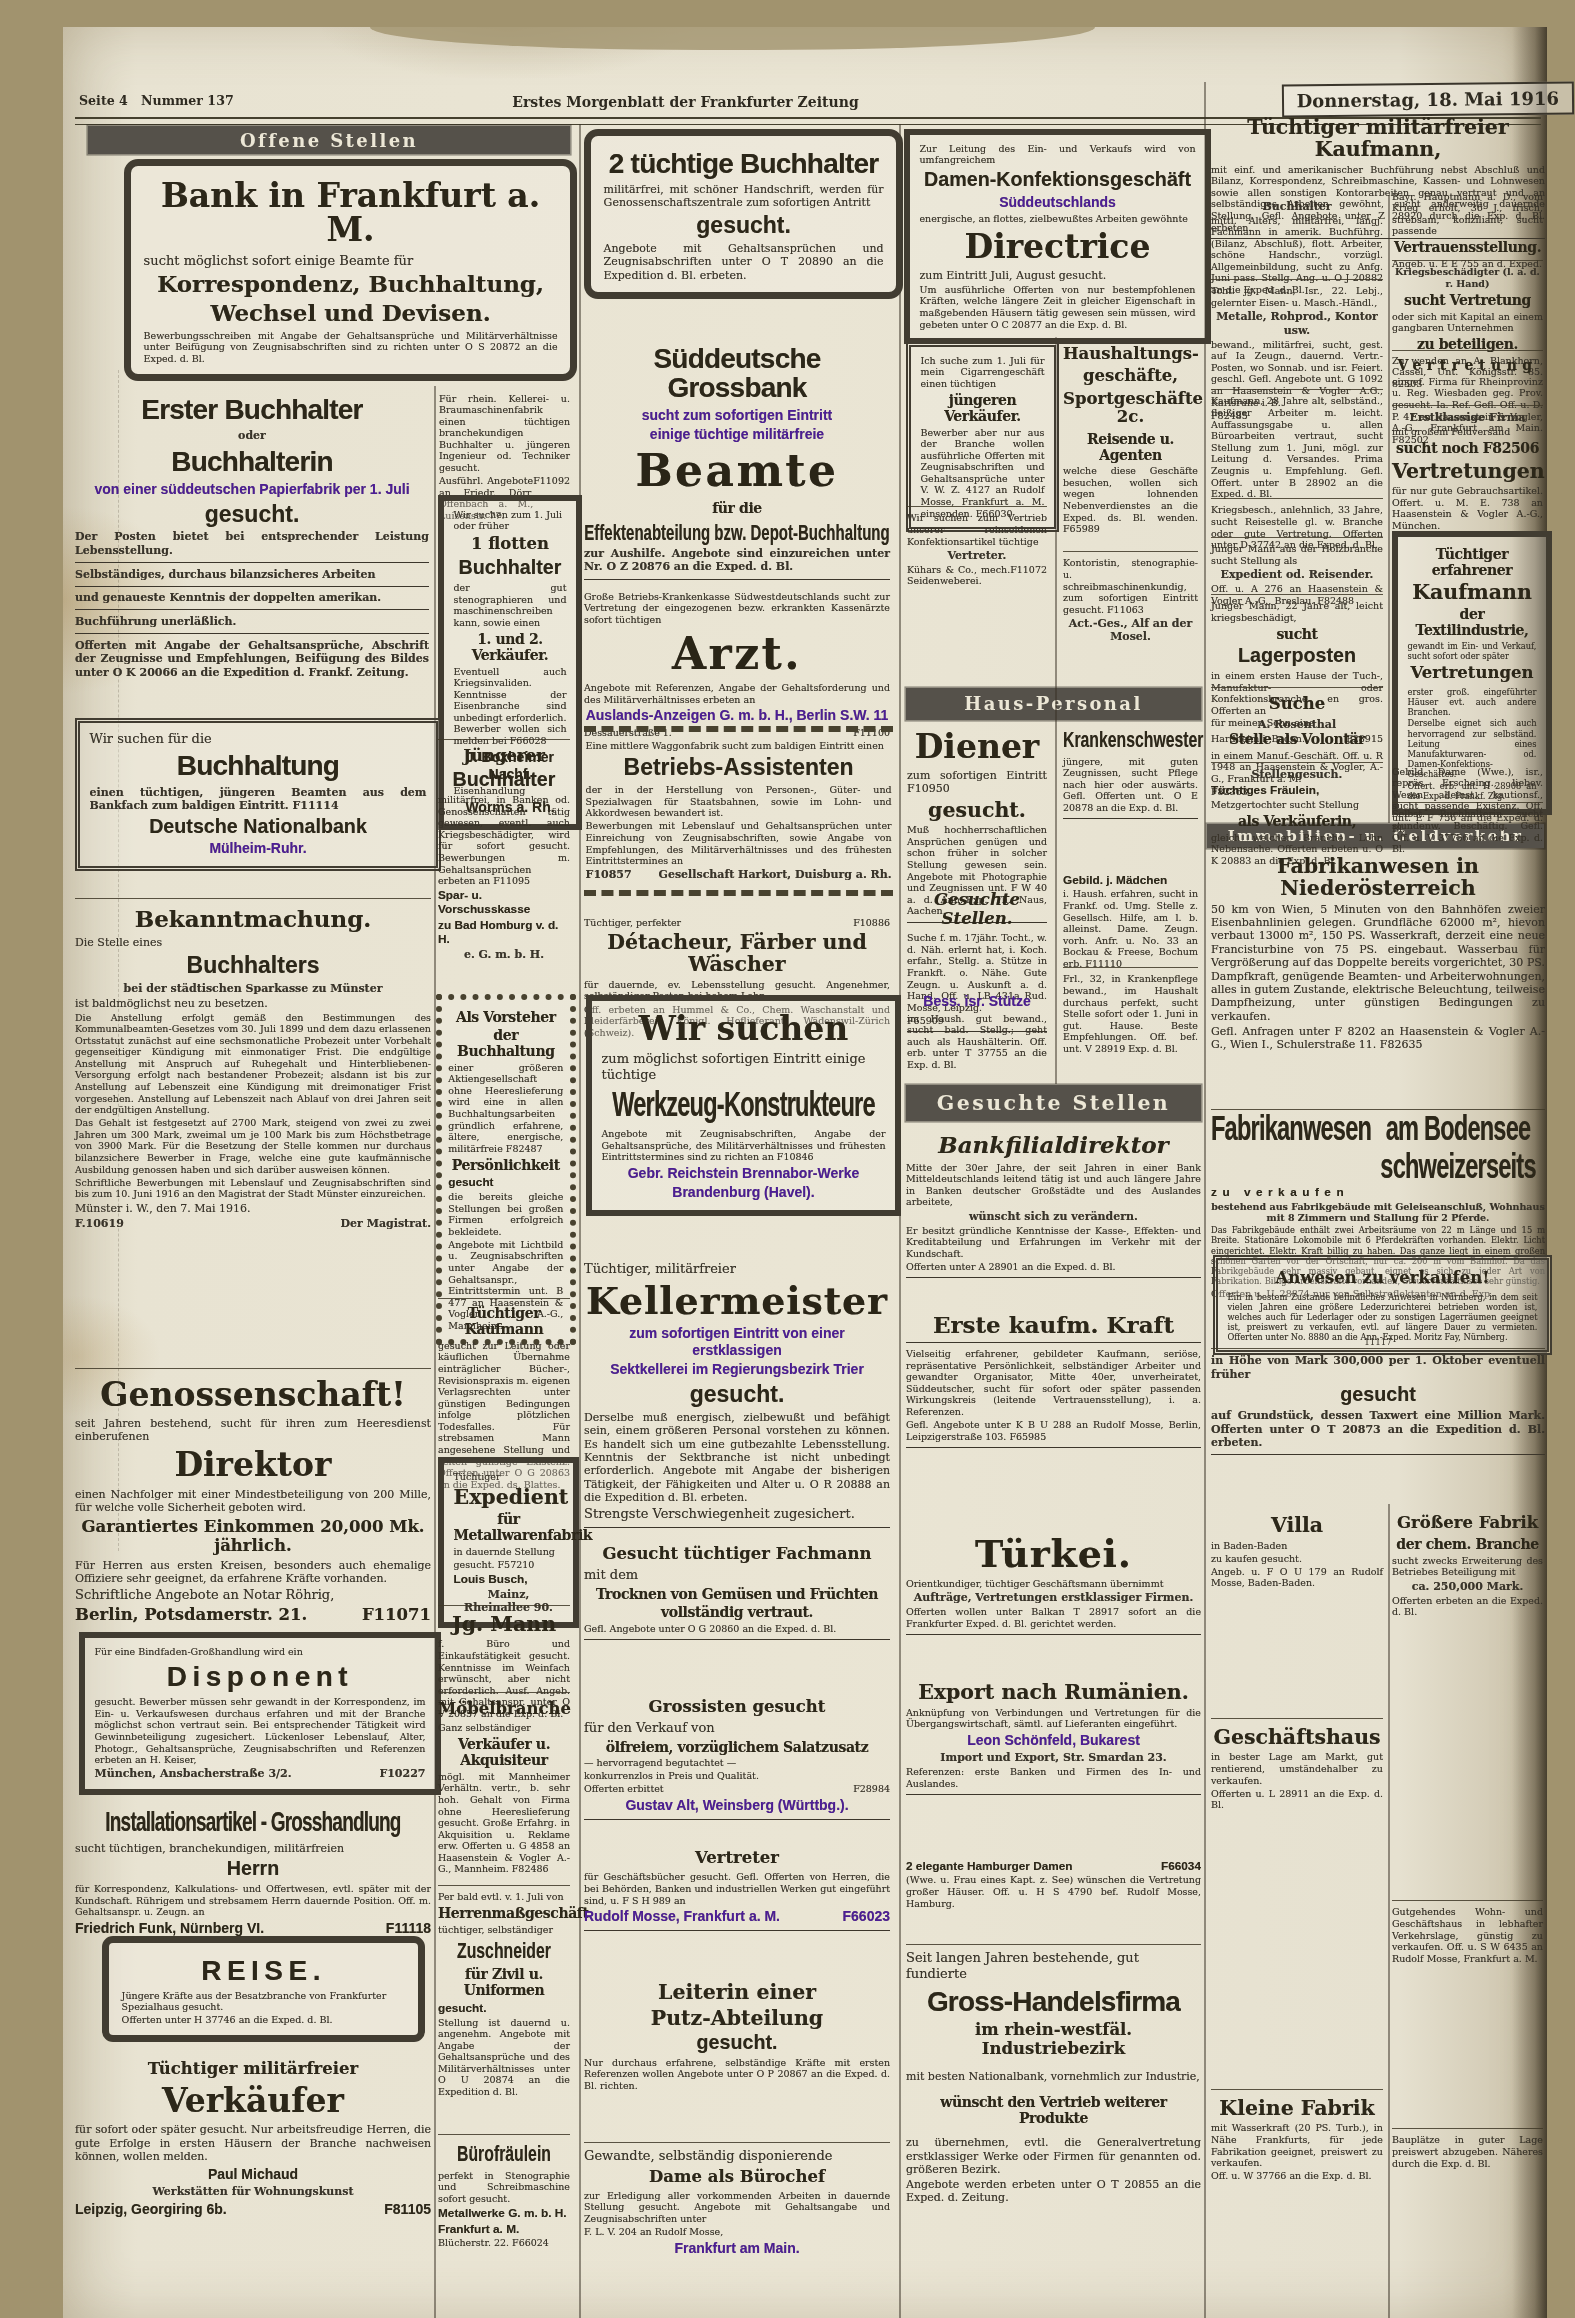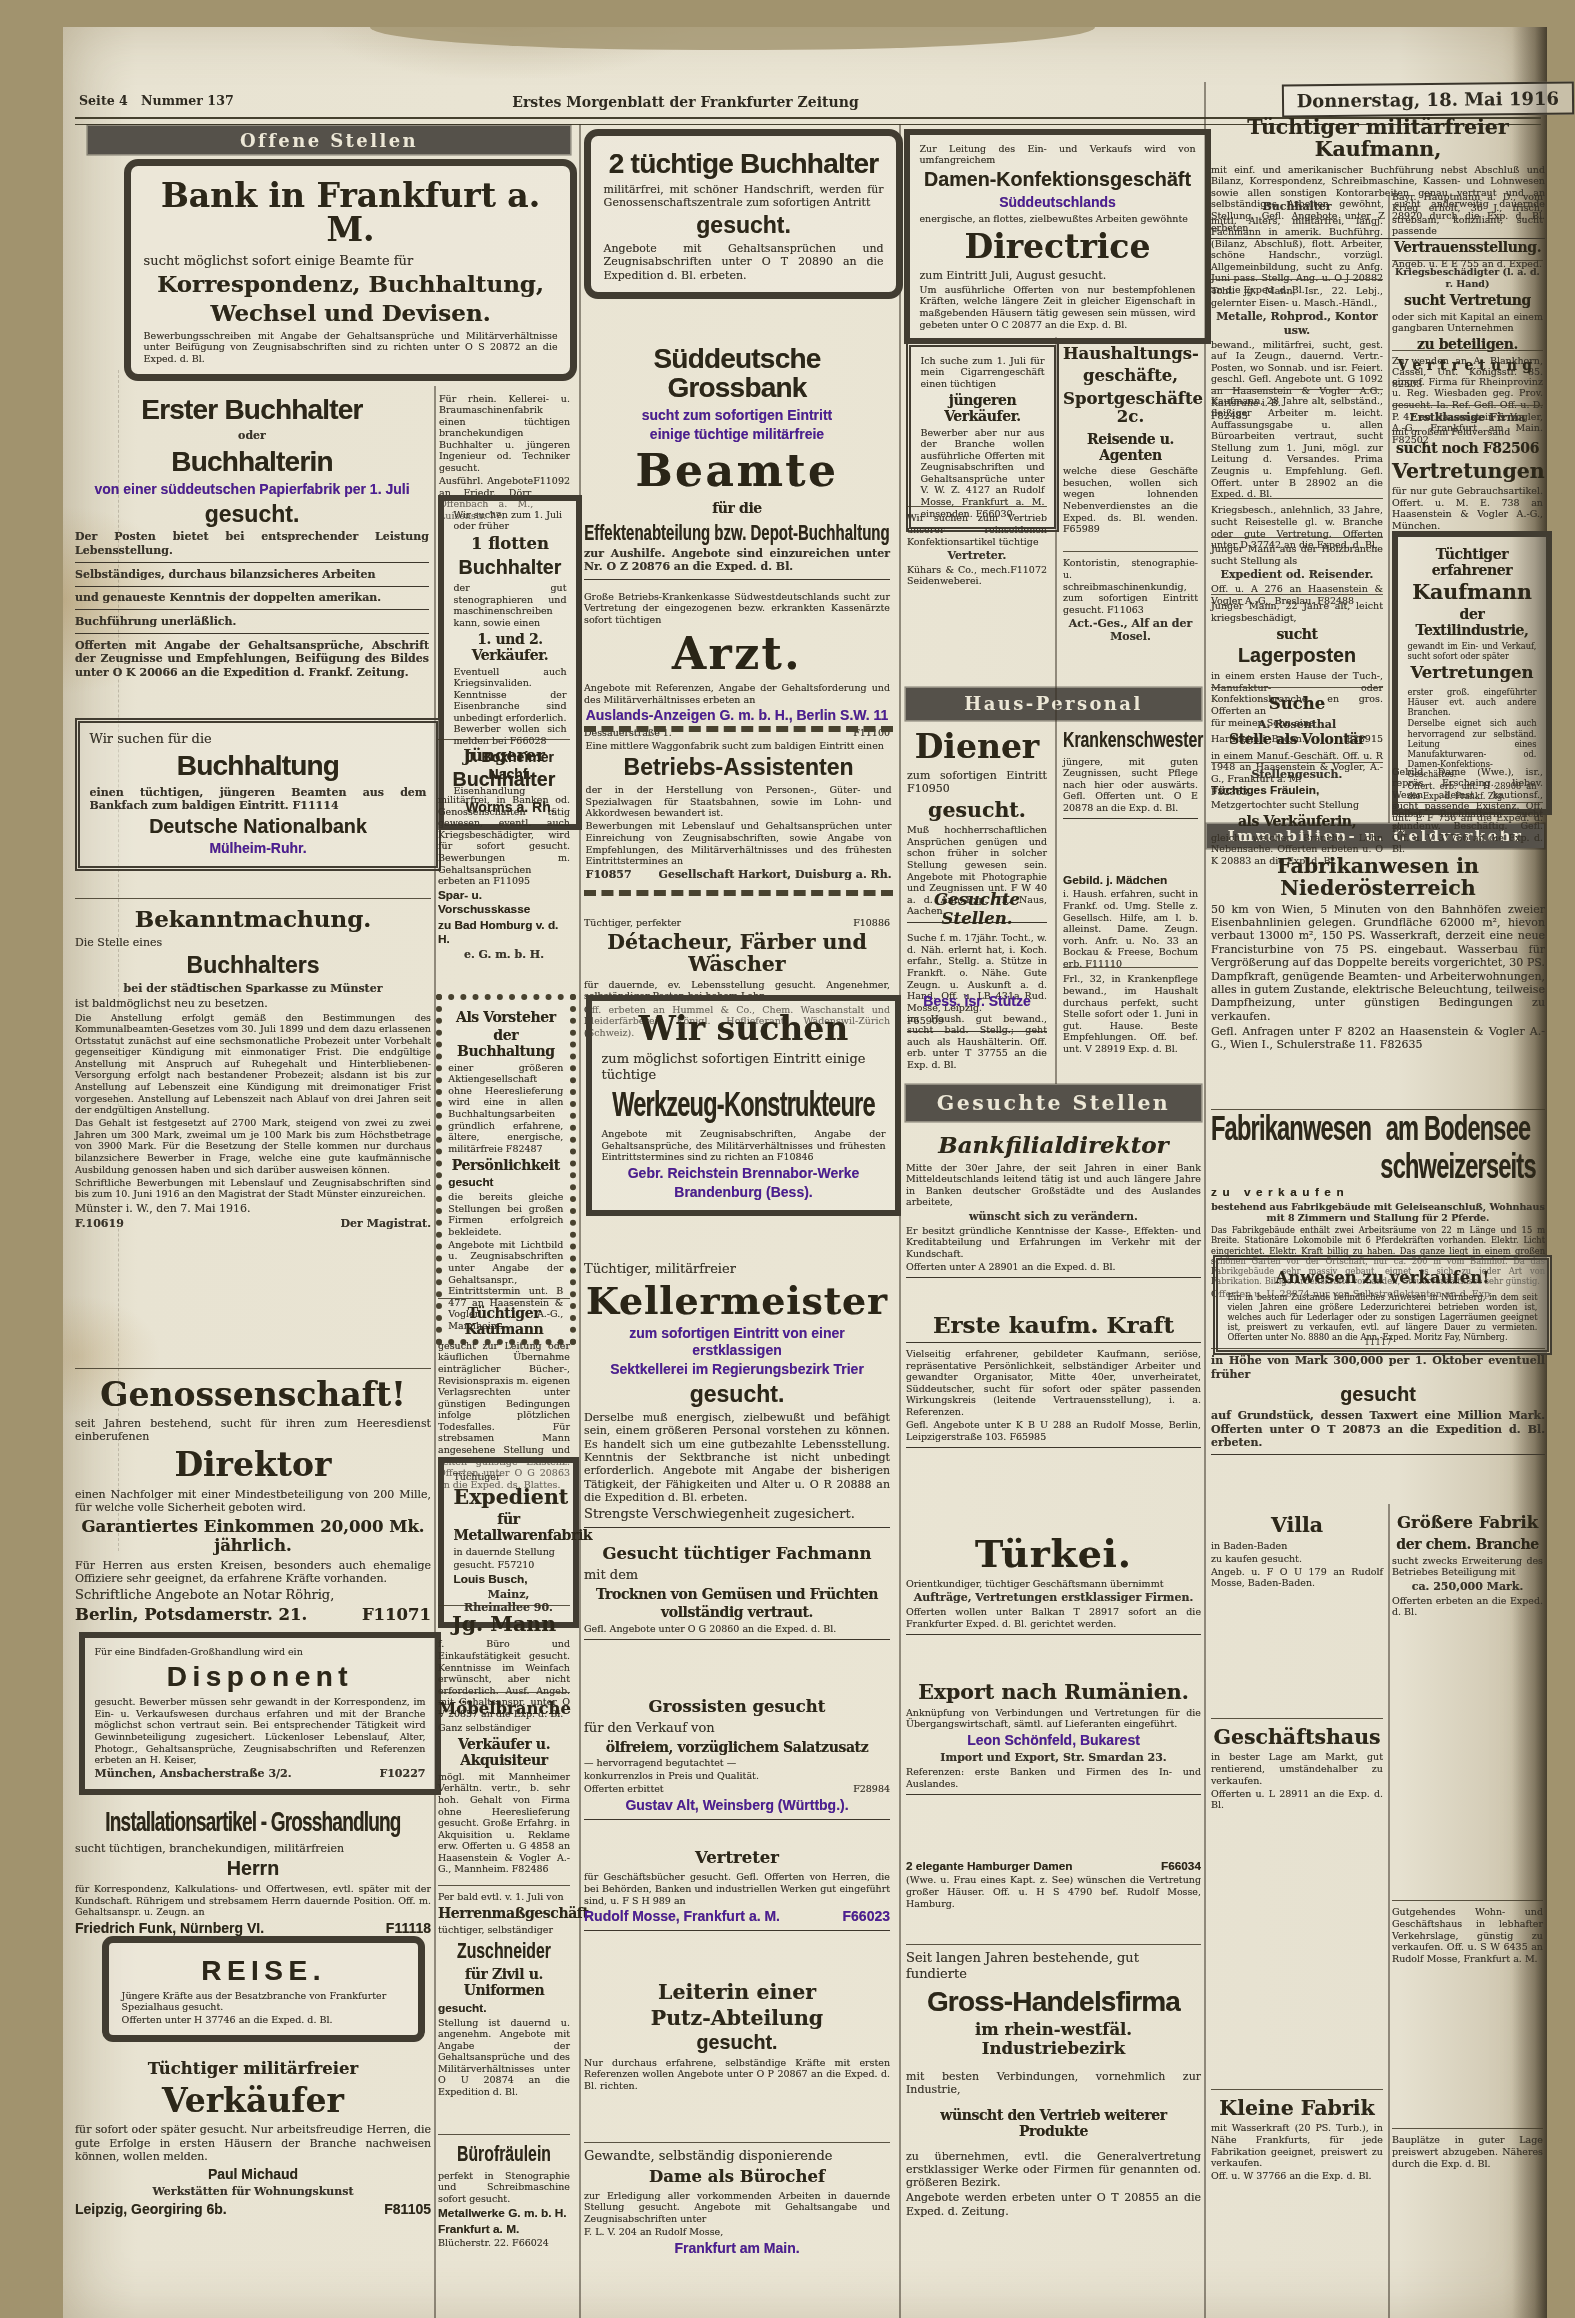--- a/index.html
+++ b/index.html
@@ -305,21 +305,21 @@
     <div class="ln h-f2b">Détacheur, Färber und Wäscher</div>
     <div class="ln t-x">für dauernde, ev. Lebensstellung gesucht. Angenehmer, selbständiger Posten bei hohem Lohn.</div>
     <div class="ln t-x">Off. erbeten an Hummel &amp; Co., Chem. Waschanstalt und Kleiderfärberei, Königl. Hoflieferant, Wädenswil-Zürich (Schweiz).</div>
   </div>
 <div class="ad box-sq" style="left:586px;top:995px;width:284px">
     <div class="ln h-f1">Wir suchen</div>
     <div class="ln t-bc">zum möglichst sofortigen Eintritt einige tüchtige</div>
     <div class="ln h-cn2">Werkzeug-Konstrukteure</div>
     <div class="ln t-x">Angebote mit Zeugnisabschriften, Angabe der Gehaltsansprüche, des Militärverhältnisses und frühesten Eintrittstermines sind zu richten an   F10846</div>
     <div class="ln h-s3">Gebr. Reichstein Brennabor-Werke</div>
-    <div class="ln h-s3">Brandenburg (Bess).</div>
+    <div class="ln h-s3">Brandenburg (Havel).</div>
   </div>
 <div class="ad" style="left:584px;top:1259px;width:306px">
     <div class="ln t-bc">Tüchtiger, militärfreier</div>
     <div class="ln h-x2">Kellermeister</div>
     <div class="ln h-s3">zum sofortigen Eintritt von einer erstklassigen</div>
     <div class="ln h-s3">Sektkellerei im Regierungsbezirk Trier</div>
     <div class="ln h-s2">gesucht.</div>
     <div class="ln t-b">Derselbe muß energisch, zielbewußt und befähigt sein, einem größeren Personal vorstehen zu können. Es handelt sich um eine gutbezahlte Lebensstellung. Kenntnis der Sektbranche ist nicht unbedingt erforderlich. Angebote mit Angabe der bisherigen Tätigkeit, der Fähigkeiten und Alter u. O R 20888 an die Expedition d. Bl. erbeten.</div>
     <div class="ln t-bc">Strengste Verschwiegenheit zugesichert.</div>
     <div class="ln hr"></div>
@@ -465,21 +465,21 @@
       <span>2 elegante Hamburger Damen</span>
       <span>F66034</span>
     </div>
     <div class="ln t-x">(Wwe. u. Frau eines Kapt. z. See) wünschen die Vertretung großer Häuser. Off. u. H S 4790 bef. Rudolf Mosse, Hamburg.</div>
   </div>
 <div class="ad rt" style="left:906px;top:1944px;width:295px">
     <div class="ln t-bc">Seit langen Jahren bestehende, gut fundierte</div>
     <div class="ln h-s1">Gross-Handelsfirma</div>
     <div class="ln h-f3">im rhein-westfäl. Industriebezirk</div>
     <div class="ln sp"></div>
-    <div class="ln t-b">mit besten Verbindungen, vornehmlich zur Industrie,</div>
+    <div class="ln t-b">mit besten Nationalbank, vornehmlich zur Industrie,</div>
     <div class="ln sp"></div>
     <div class="ln h-f4">wünscht den Vertrieb weiterer Produkte</div>
     <div class="ln sp"></div>
     <div class="ln t-b">zu übernehmen, evtl. die Generalvertretung erstklassiger Werke oder Firmen für genannten od. größeren Bezirk.</div>
     <div class="ln t-b">Angebote werden erbeten unter O T 20855 an die Exped. d. Zeitung.</div>
   </div>
 
 <div class="ad" style="left:1211px;top:113px;width:334px">
     <div class="ln h-f2b">Tüchtiger militärfreier Kaufmann,</div>
     <div class="ln t-x">mit einf. und amerikanischer Buchführung nebst Abschluß und Bilanz, Korrespondenz, Schreibmaschine, Kassen- und Lohnwesen sowie allen sonstigen Kontorarbeiten genau vertraut und an selbständiges Arbeiten gewöhnt, sucht anderweitig dauernde Stellung. Gefl. Angebote unter Z 28920 durch die Exp. d. Bl. erbeten.</div>

